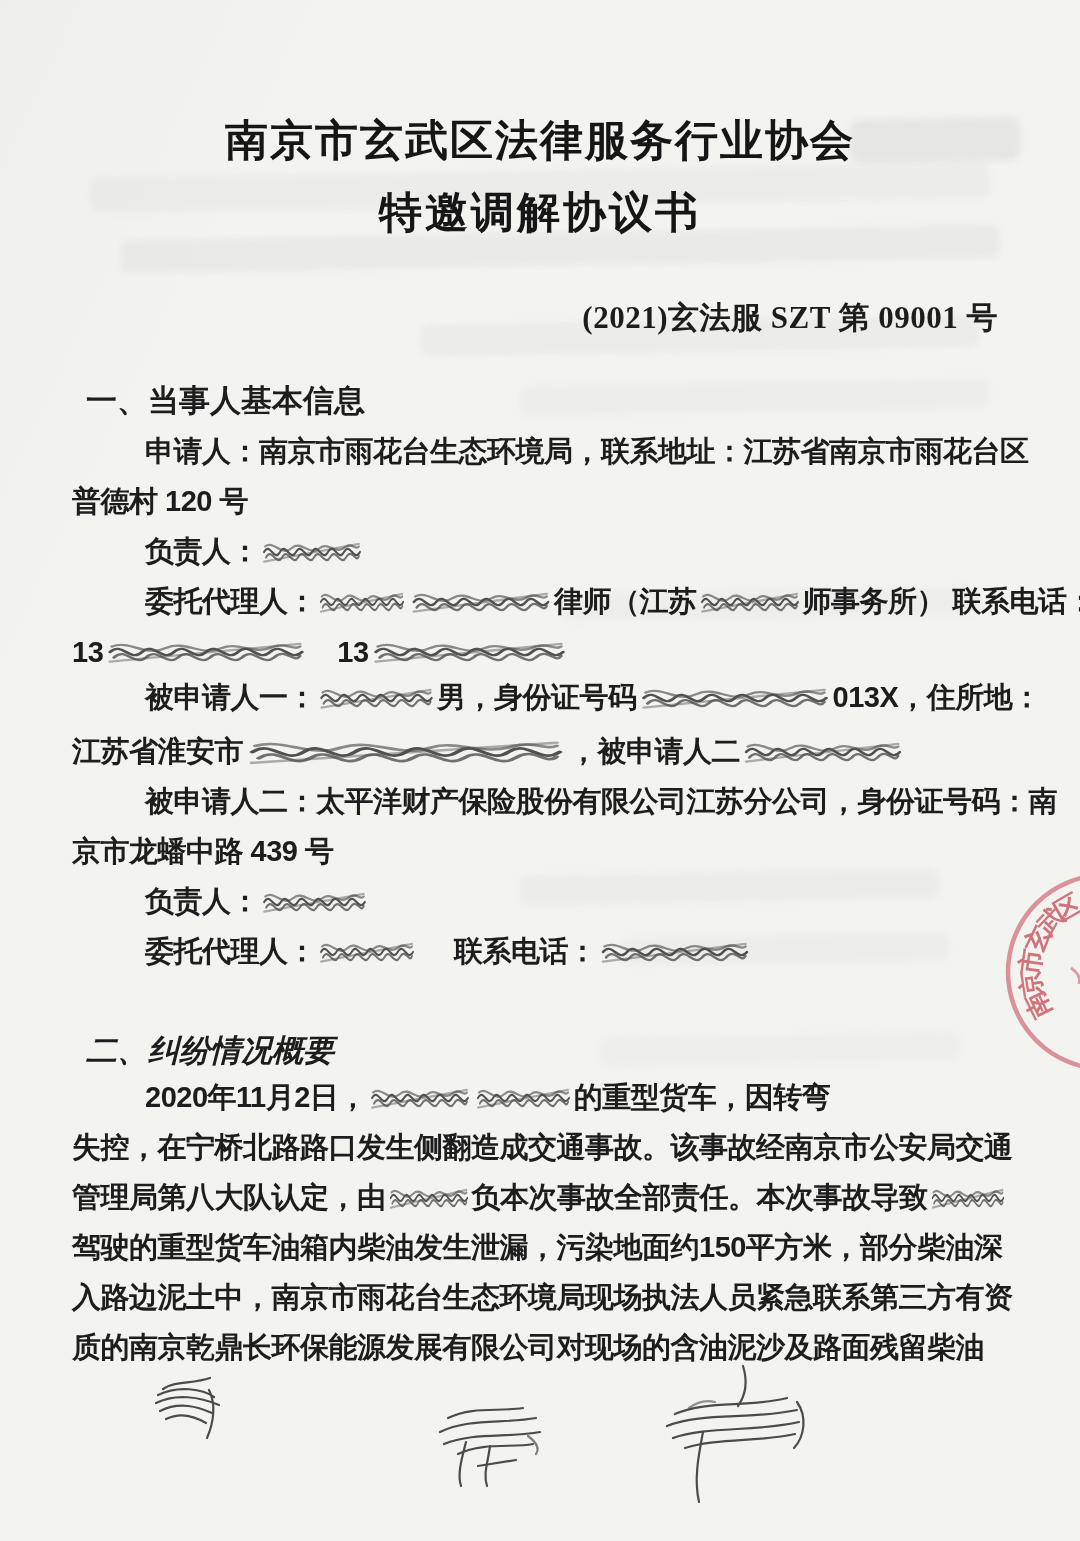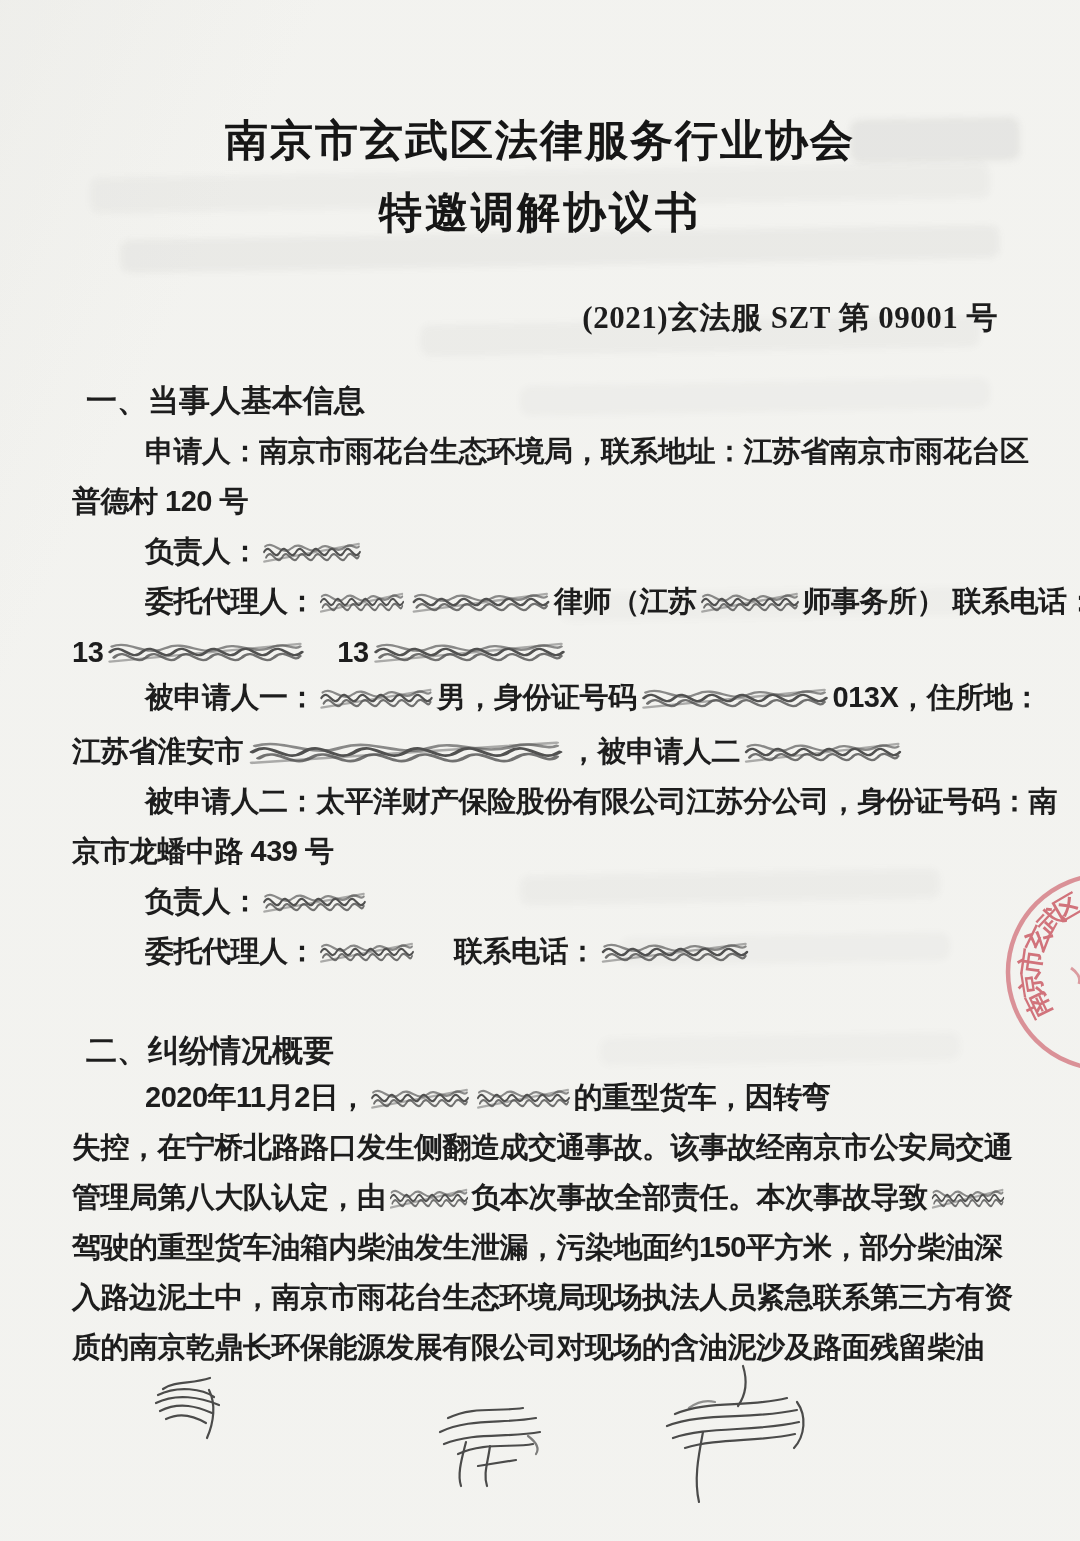--- a/index.html
+++ b/index.html
@@ -143,21 +143,21 @@
     <span>委托代理人：</span>
     <svg class="scrib" width="96" height="30" viewBox="0 0 100 22" preserveAspectRatio="none">
         <use href="#sq"></use>
       </svg>
     <span class="gap36">联系电话：</span>
     <svg class="scrib" width="150" height="30" viewBox="0 0 100 22" preserveAspectRatio="none">
         <use href="#sq"></use>
       </svg>
   </div>
 
-  <div class="h" style="top:1030px;">二、纠纷情况概要</div>
+  <div class="h" style="top:1030px;font-style:italic;">二、纠纷情况概要</div>
 
   <div class="line ind" style="top:1080px;">
     <span>2020年11月2日，</span>
     <svg class="scrib" width="100" height="30" viewBox="0 0 100 22" preserveAspectRatio="none">
         <use href="#sq"></use>
       </svg>
     <svg class="scrib" width="95" height="30" viewBox="0 0 100 22" preserveAspectRatio="none">
         <use href="#sq"></use>
       </svg>
     <span>的重型货车，因转弯</span>

